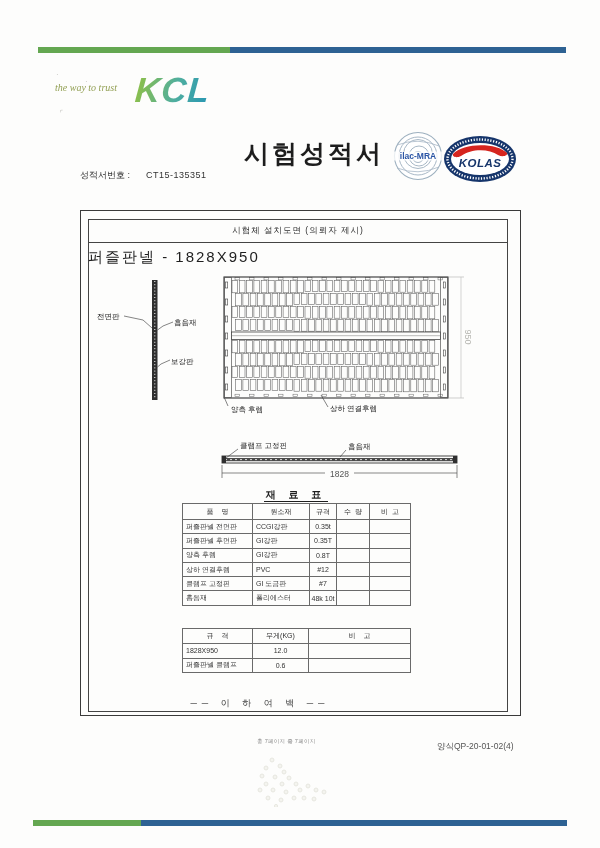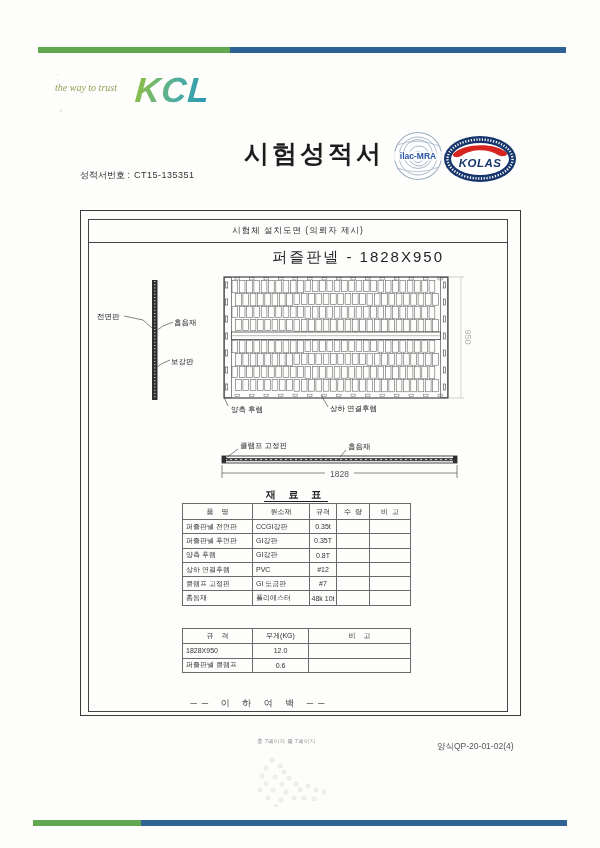--- a/index.html
+++ b/index.html
@@ -27,35 +27,35 @@
   @supports (-webkit-background-clip: text) {
     .kcl-logo { background:linear-gradient(100deg,#8cbf4a 5%,#4fae9f 55%,#2e9ab0 90%);
                 -webkit-background-clip:text; background-clip:text;
                 -webkit-text-fill-color:transparent; }
   }
 
   
   .doc-title { position:absolute; left:0; right:0; top:137px; text-align:center;
                font-size:25px; font-weight:600; letter-spacing:3px; color:#1d1d1d;padding-left:28px; }
   .report-no { position:absolute; left:80px; top:169px; font-size:9px; color:#333; }
-  .report-no .val { margin-left:4px; letter-spacing:0.5px; }
+  .report-no .val { margin-left:16px; letter-spacing:0.5px; }
 
   
   .logo-ilac  { position:absolute; left:393px; top:131px; }
   .logo-kolas { position:absolute; left:443px; top:135px; }
 
   
   .outer-box { position:absolute; left:80px; top:210px; width:441px; height:506px;
                border:1px solid #3a3a3a; background:#fdfdfc; }
   .inner-box { position:absolute; left:88px; top:219px; width:420px; height:493px;
                border:1px solid #444; }
   .inner-head { position:absolute; left:88px; top:219px; width:420px; height:24px;
                 border-bottom:1px solid #444; display:flex; align-items:center;
                 justify-content:center; font-size:8.5px; letter-spacing:1px; color:#2c2c2c; }
-  .panel-subtitle { position:absolute; left:88px; top:248px; width:356px; text-align:right;
+  .panel-subtitle { position:absolute; left:88px; top:248px; width:356px; text-align:left;
                     font-size:15px; letter-spacing:2px; color:#1f1f1f; }
 
   
   .panel-art { position:absolute; left:83px; top:272px; }
   .panel-art text { font-family:"Liberation Sans", sans-serif; }
 
   
   .tbl-title { position:absolute; width:228px; left:182px; text-align:center; }
   .tbl-title span { font-size:10px; font-weight:bold; letter-spacing:5px; color:#1e1e1e;
                     border-bottom:1px solid #1e1e1e; padding:0 2px 1px 2px; }

